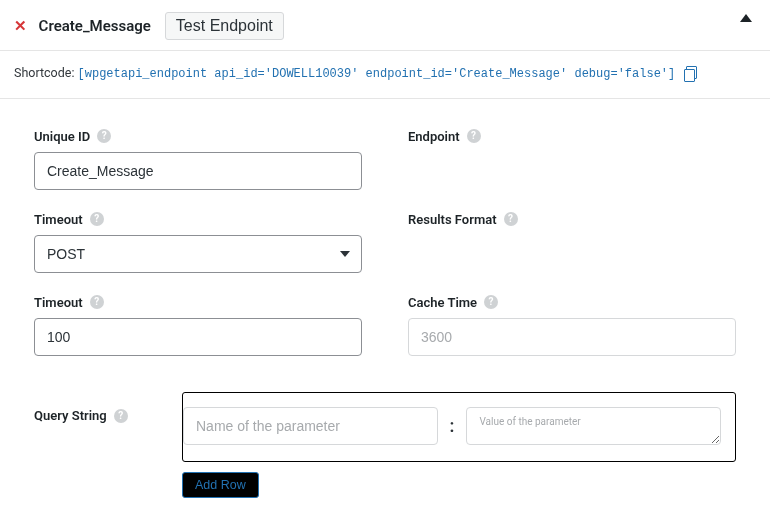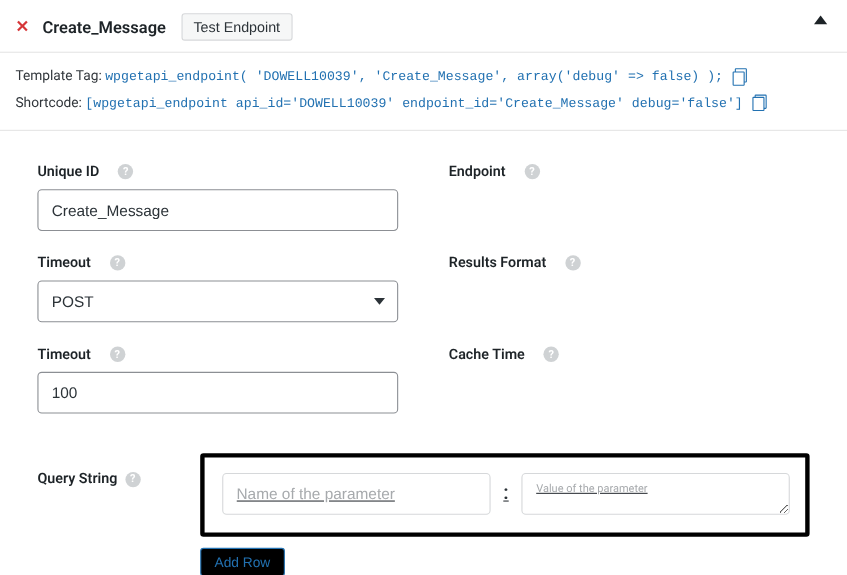--- a/index.html
+++ b/index.html
@@ -27,21 +27,21 @@
     cursor: pointer;
     line-height: 1;
   }
   .panel-title {
     font-size: 15px;
     font-weight: 600;
     color: #1d2327;
     margin-right: 14px;
   }
   .test-btn {
-    font-size: 13px;
+    font-size: 16px;
     background: #f6f7f7;
     border: 1px solid #d6d8da;
     border-radius: 3px;
     padding: 4px 10px;
     color: #2c3338;
     cursor: pointer;
   }
   .collapse-arrow {
     position: absolute;
     right: 18px;
@@ -99,22 +99,22 @@
     gap: 46px;
     margin-bottom: 22px;
   }
   .field-col { flex: 1; min-width: 0; }
   .field-label {
     font-size: 13px;
     font-weight: 600;
     color: #1d2327;
     margin-bottom: 8px;
     display: flex;
-    align-items: center;
-    gap: 17px;
+    align-items: flex-start;
+    gap: 7px;
   }
   .help-dot {
     display: inline-flex;
     align-items: center;
     justify-content: center;
     width: 14px; height: 14px;
     border-radius: 50%;
     background: #cfd2d4;
     color: #fff;
     font-size: 10px;
@@ -162,27 +162,26 @@
     font-size: 13px;
     font-weight: 600;
     color: #1d2327;
     padding-top: 16px;
     display: flex;
     align-items: flex-end;
     gap: 7px;
   }
   .repeater-body { flex: 1; }
   .repeater-row-wrap {
-    border: 4px solid #000000;
+    border: 1px solid #000000;
     border-radius: 3px;
-    padding: 14px 14px 16px 16px;
+    padding: 14px 14px 16px 0;
     display: flex;
     align-items: center;
     gap: 10px;
-    text-decoration: underline;
   }
   .param-name {
     flex: 1;
     height: 38px;
     border: 1px solid #d6d8da;
     border-radius: 4px;
     padding: 0 12px;
     font-size: 14px;
   }
   .param-name::placeholder { color: #a7aaad; }
@@ -220,25 +219,20 @@
 
 <div class="panel-header">
   <span class="close-x">✕</span>
   <span class="panel-title">Create_Message</span>
   <button class="test-btn">Test Endpoint</button>
   <span class="collapse-arrow"></span>
 </div>
 
 <div class="snippets">
   <div class="snip-line">
-    <span class="snip-label">Template Tag: </span>
-    <span class="snip-code">wpgetapi_endpoint( 'DOWELL10039', 'Create_Message', array('debug' =&gt; false) );</span>
-    <span class="copy-icon"></span>
-  </div>
-  <div class="snip-line">
     <span class="snip-label">Shortcode: </span>
     <span class="snip-code">[wpgetapi_endpoint api_id='DOWELL10039' endpoint_id='Create_Message' debug='false']</span>
     <span class="copy-icon"></span>
   </div>
 </div>
 
 <div class="fields-area">
 
   <div class="field-row">
     <div class="field-col">
@@ -281,20 +275,21 @@
         <span>Timeout</span>
         <span class="help-dot">?</span>
       </div>
       <input type="text" class="text-input" value="100" style="">
     </div>
     <div class="field-col">
       <div class="field-label">
         <span>Cache Time</span>
         <span class="help-dot">?</span>
       </div>
+      <input type="text" class="text-input light-border" placeholder="3600" style="">
     </div>
   </div>
 
 </div>
 
 <div class="repeater-section">
   <div class="repeater-side-label">
     <span>Query String</span>
     <span class="help-dot">?</span>
   </div>

